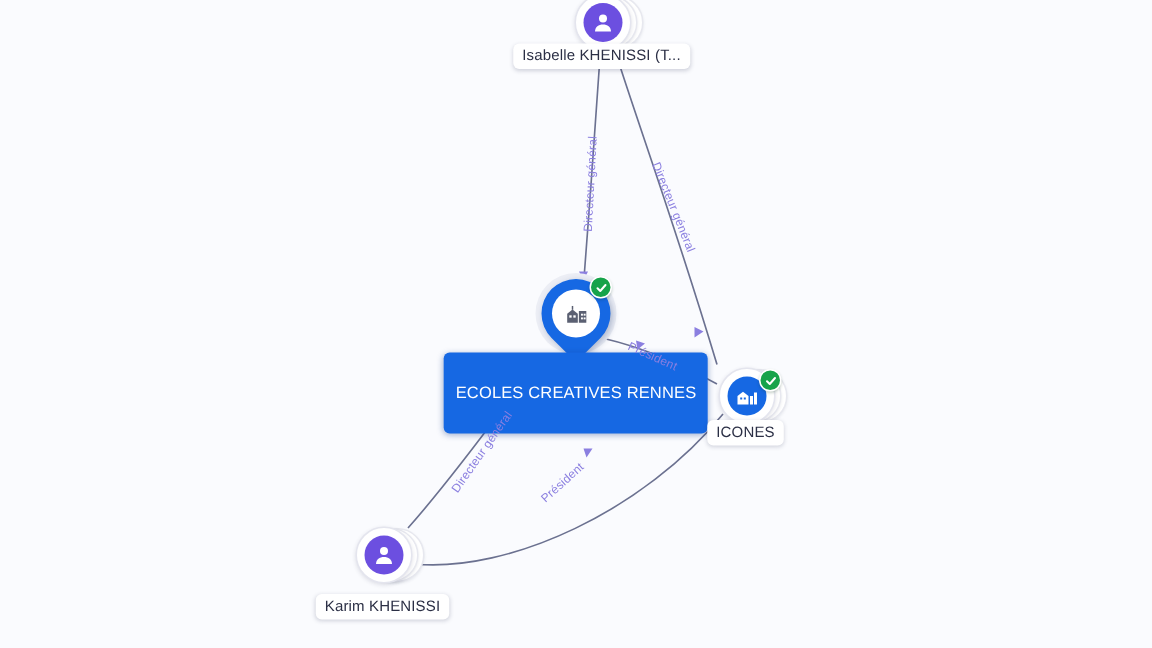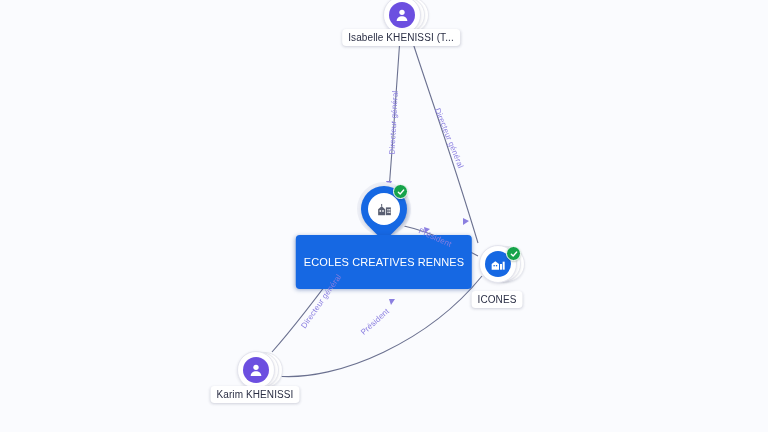--- a/index.html
+++ b/index.html
@@ -240,35 +240,35 @@
           <rect x="8.8" y="13.5" width="2" height="2" fill="#1668e3"></rect>
         </svg>
       </div>
     </div>
     <div class="badge-check" style="width:13px; height:13px; left:9px; top:-17px;">
       <svg width="8" height="8" viewBox="0 0 24 24" fill="none" stroke="#ffffff" stroke-width="4" stroke-linecap="round" stroke-linejoin="round">
         <path d="M4 12.5 L9.5 18 L20 6"></path>
       </svg>
     </div>
   </div>
-  <div class="node-label" style="left:497px; top:291px;">ICONES</div>
+  <div class="node-label" style="left:497px; top:280px;">ICONES</div>
 
   <div class="node" style="left:255px; top:369px;">
     <div class="stack" style="width:34px; height:34px; left:-8px; top:-17px;"></div>
     <div class="stack" style="width:34px; height:34px; left:-12px; top:-17px;"></div>
     <div class="avatar-ring" style="width:36px; height:36px; left:-18px; top:-18px;">
       <div class="avatar-person" style="width:26px; height:26px;">
         <svg width="16" height="16" viewBox="0 0 24 24" fill="#ffffff">
           <circle cx="12" cy="8" r="4"></circle>
           <path d="M4 21c0-4.4 3.6-7 8-7s8 2.6 8 7z"></path>
         </svg>
       </div>
     </div>
   </div>
-  <div class="node-label" style="left:255px; top:386px;text-align:center;">Karim KHENISSI</div>
+  <div class="node-label" style="left:255px; top:396px;text-align:center;">Karim KHENISSI</div>
 
   <div class="edge-label" style="left:392px; top:150px; transform: rotate(-87deg);">Directeur général</div>
   <div class="edge-label" style="left:437px; top:104px; transform: rotate(68deg);">Directeur général</div>
   <div class="edge-label" style="left:419px; top:226px; transform: rotate(24deg);">Président</div>
   <div class="edge-label" style="left:303px; top:323px; transform: rotate(-55deg);">Directeur général</div>
   <div class="edge-label" style="left:362px; top:329px; transform: rotate(-42deg);">Président</div>
 
 </div>
 
 </body></html>

